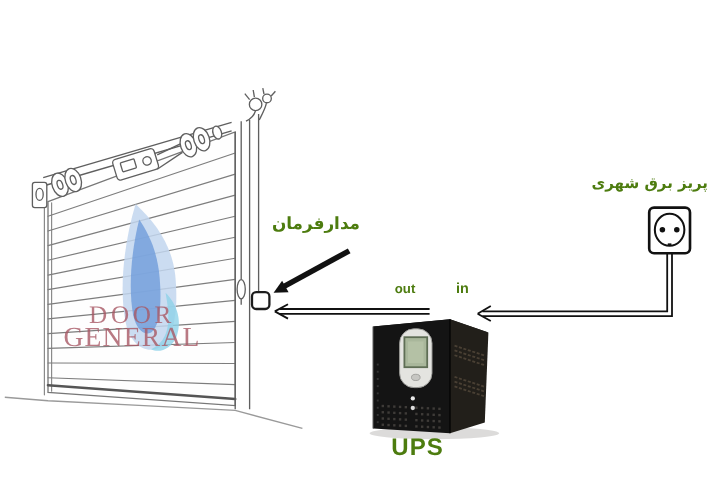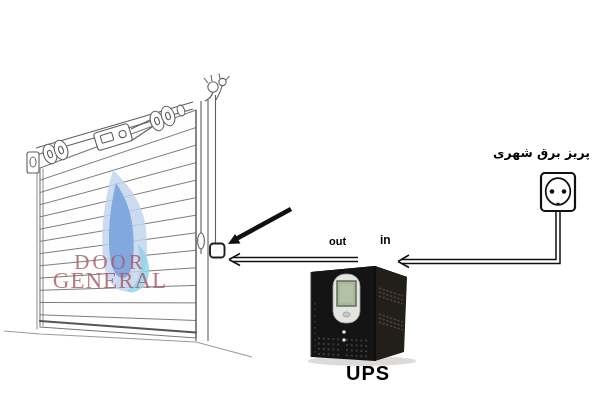--- a/index.html
+++ b/index.html
@@ -1,25 +1,25 @@
 <!DOCTYPE html>
 <html><head>
 <meta charset="utf-8">
 <style>
   html,body{margin:0;padding:0;background:#fff;}
   #stage{position:relative;width:600px;height:400px;background:#ffffff;overflow:hidden;
          font-family:"Liberation Sans", sans-serif;}
   #art{position:absolute;left:0;top:0;}
-  .lbl{position:absolute;color:#000000;white-space:nowrap;}
+  .lbl{position:absolute;color:#4d7c0f;white-space:nowrap;}
   .fa{font-family:"DejaVu Sans", sans-serif;font-weight:bold;direction:rtl;}
   #control-label{left:228px;top:179px;width:72px;font-size:14px;text-align:center;}
   #outlet-label{left:498px;top:145px;width:92px;font-size:12.5px;text-align:center;}
   #out-label{left:329px;top:235px;font-size:11px;font-weight:bold;}
   #in-label{left:380px;top:233px;font-size:12px;font-weight:bold;}
-  #ups-label{left:320px;top:362px;width:56px;text-align:center;font-size:20px;font-weight:bold;letter-spacing:1px;margin-left:20px;}
+  #ups-label{left:320px;top:362px;width:56px;text-align:center;font-size:20px;font-weight:bold;letter-spacing:1px;}
   .wm{position:absolute;font-family:"Liberation Serif", serif;color:rgba(168,88,100,0.8);text-align:center;}
   #wm-door{left:68px;top:250px;width:84px;font-size:21px;letter-spacing:3px;}
   #wm-general{left:52px;top:268px;width:116px;font-size:23px;letter-spacing:1px;}
 </style>
 </head>
 <body>
 
 <div id="stage">
 
   <svg id="art" width="600" height="400" viewBox="0 0 600 400">
@@ -241,20 +241,21 @@
           <rect x="382.7" y="322.541" width="2.5" height="1.5" fill="#4a4034" transform="rotate(18 382.7 322.541)"></rect>
           <rect x="386.4" y="323.762" width="2.5" height="1.5" fill="#4a4034" transform="rotate(18 386.4 323.762)"></rect>
           <rect x="390.1" y="324.983" width="2.5" height="1.5" fill="#4a4034" transform="rotate(18 390.1 324.983)"></rect>
           <rect x="393.8" y="326.204" width="2.5" height="1.5" fill="#4a4034" transform="rotate(18 393.8 326.204)"></rect>
           <rect x="397.5" y="327.425" width="2.5" height="1.5" fill="#4a4034" transform="rotate(18 397.5 327.425)"></rect>
           <rect x="401.2" y="328.646" width="2.5" height="1.5" fill="#4a4034" transform="rotate(18 401.2 328.646)"></rect>
         </g>
     </g>
   </svg>
 
+  <div id="control-label" class="lbl fa">مدارفرمان</div>
 
   <div id="outlet-label" class="lbl fa">پریز برق شهری</div>
 
   <div id="out-label" class="lbl">out</div>
 
   <div id="in-label" class="lbl">in</div>
 
   <div id="ups-label" class="lbl">UPS</div>
 
   <div id="wm-general" class="wm">GENERAL</div>

